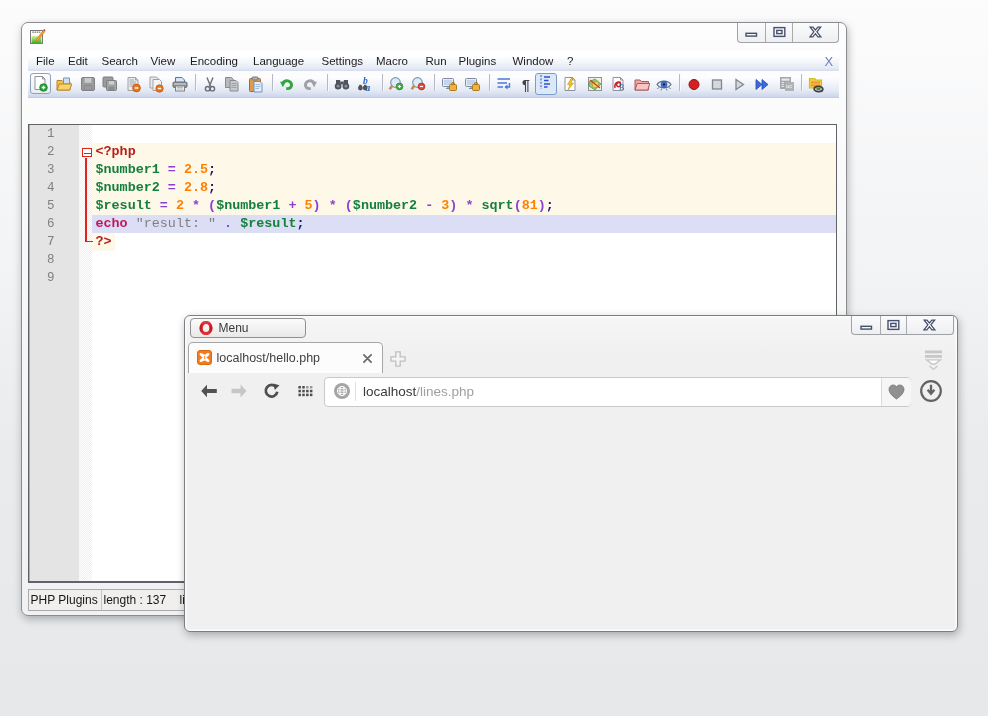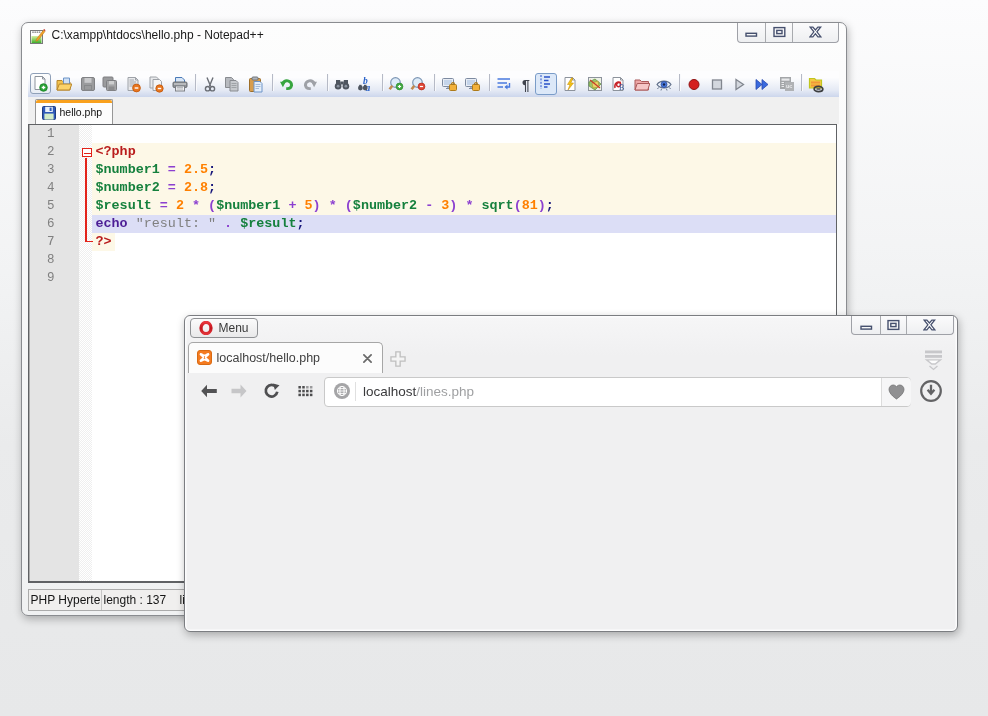--- a/index.html
+++ b/index.html
@@ -38,30 +38,30 @@
   #foldm{left:50px;top:0;width:13px;height:100%;
       background-image:linear-gradient(45deg,#efefef 25%,transparent 25%,transparent 75%,#efefef 75%),
                        linear-gradient(45deg,#efefef 25%,transparent 25%,transparent 75%,#efefef 75%);
       background-size:2px 2px;background-position:0 0,1px 1px;background-color:#fff;}
   #txt{left:63px;top:0;width:744.5px;height:100%;background:#fff;}
   .cream{position:absolute;left:0;width:100%;background:#fdf8e7;}
   .lav{position:absolute;left:0;width:100%;background:#dcdef6;}
   .cl{position:absolute;left:4px;font-family:"Liberation Mono",monospace;font-size:13.4px;
       line-height:18px;font-weight:bold;white-space:pre;}
   .red{color:#b91c1c;} .var{color:#15803d;} .op{color:#8c40d0;} .num{color:#ff8000;}
-  .kw{color:#4c1d95;} .str{color:#808080;font-weight:normal;} .pn{color:#16167a;}
+  .kw{color:#be185d;} .str{color:#808080;font-weight:normal;} .pn{color:#16167a;}
   
   #npstatus{left:6px;top:566px;width:809px;height:20px;background:#f0efee;border:1px solid #ababab;}
   #npstatus span{position:absolute;top:3px;font-size:12px;color:#151515;white-space:pre;}
   
   #op{left:184px;top:315px;width:772px;height:315px;border:1.5px solid #7b7d81;
       border-radius:6px;background:linear-gradient(#f6f6f7,#f0f0f1 40px,#f0f0f1);
       box-shadow:1px 3px 9px rgba(0,0,0,0.28), inset 0 0 0 1.5px #fcfcfd;}
   #menubtn{left:4.5px;top:2px;width:66px;height:17.5px;border:1px solid #8f9194;border-radius:4px;
-      background:linear-gradient(#fbfbfb,#e9e9ea);}
+      background:linear-gradient(#fbfbfb,#e9e9ea);padding-left:48px;}
   #optab{left:2.5px;top:26px;width:193px;height:30px;background:#fcfcfc;border:1px solid #a6a6a6;
       border-bottom:none;border-radius:5px 5px 0 0;}
   #optoolbar{left:0px;top:56px;width:767px;height:38px;}
   #urlbox{left:139px;top:60.5px;width:585px;height:28px;background:#fff;border:1px solid #c9c9c9;border-radius:4px;}
   #opcontent{left:4px;top:94px;width:762px;height:215px;background:#fff;border:1px solid #a2a2a2;border-top-color:#c2c2c2;}
   #opcontent .res{position:absolute;left:7.5px;top:9.5px;font-family:"Liberation Serif",serif;
       font-size:16px;color:#000;}
 </style>
 </head>
 <body>
@@ -77,41 +77,55 @@
         </linearGradient>
       <rect x="1.5" y="7" width="10" height="7" fill="url(#grn)"></rect>
       <circle cx="3" cy="3.2" r="0.9" fill="#999"></circle>
         <circle cx="5.2" cy="3.2" r="0.9" fill="#999"></circle>
         <circle cx="7.4" cy="3.2" r="0.9" fill="#999"></circle>
         <circle cx="9.6" cy="3.2" r="0.9" fill="#999"></circle>
       <path d="M13.5 1 L15 2.5 L8 11.5 L5.8 12.3 L6.5 10Z" fill="#f0a028" stroke="#b87818" stroke-width="0.5"></path>
       <path d="M13.3 0.8 L14.2 0 L15.5 1.3 L14.8 2.2Z" fill="#c03028"></path>
     </svg>
   </div>
-  <div class="abs" style="left:30px;top:5.5px;font-size:12px;color:#1a1a1a;">C:\xampp\htdocs\hello.php - Notepad++</div>
 
   <div class="cap abs" style="left:715px;top:0;width:100.5px;">
     <div class="capbtn" style="width:28px;">
         <svg width="13" height="12" viewBox="0 0 13 12">
           <rect x="1" y="7.3" width="10.5" height="2.8" fill="#f6f7f8" stroke="#46506e" stroke-width="1.4"></rect>
         </svg>
       </div>
     <div class="capbtn" style="width:27px;">
         <svg width="13" height="12" viewBox="0 0 13 12">
           <rect x="1" y="1.6" width="10.8" height="8.8" fill="none" stroke="#46506e" stroke-width="1.4"></rect>
           <rect x="3.8" y="4.4" width="5.2" height="3.2" fill="none" stroke="#46506e" stroke-width="1.4"></rect>
         </svg>
       </div>
     <div class="capbtn" style="width:46px;">
         <svg width="13" height="12" viewBox="0 0 13 12">
           <path d="M1 1 L3.9 1 L6.4 4 L8.9 1 L11.8 1 L7.9 5.8 L11.8 10.8 L8.9 10.8 L6.4 7.7 L3.9 10.8 L1 10.8 L4.9 5.8 Z" fill="#fdfdfd" stroke="#46506e" stroke-width="1.25"></path>
         </svg>
       </div>
   </div>
 
+  <div id="npmenu" class="abs">
+    <span style="left:8.5px;">File</span>
+    <span style="left:40.5px;">Edit</span>
+    <span style="left:74px;">Search</span>
+    <span style="left:123px;">View</span>
+    <span style="left:162.5px;">Encoding</span>
+    <span style="left:225.5px;">Language</span>
+    <span style="left:294px;">Settings</span>
+    <span style="left:348.5px;">Macro</span>
+    <span style="left:398px;">Run</span>
+    <span style="left:431px;">Plugins</span>
+    <span style="left:485px;">Window</span>
+    <span style="left:539.5px;">?</span>
+    <span style="left:797px;top:2.5px;color:#6f7fba;font-size:13px;">X</span>
+  </div>
 
   <div id="nptool" class="abs">
       <div class="tsep" style="left:167.5px;"></div>
       <div class="tsep" style="left:244px;"></div>
       <div class="tsep" style="left:299px;"></div>
       <div class="tsep" style="left:354px;"></div>
       <div class="tsep" style="left:406px;"></div>
       <div class="tsep" style="left:461.5px;"></div>
       <div class="tsep" style="left:651.5px;"></div>
       <div class="tsep" style="left:773px;"></div>
@@ -287,34 +301,20 @@
         </svg></div>
       <div class="ticon" style="left:780.5px;top:4.5px;"><svg width="16" height="17" viewBox="0 0 16 17">
           <path d="M1.5 2.5 L6.5 2.5 L8 4 L13.5 4 L13.5 12 L1.5 12 Z" fill="#f5c945" stroke="#c0c61e" stroke-width="1.2"></path>
           <rect x="3" y="5.5" width="9" height="2" fill="#f09638"></rect>
           <rect x="3" y="8.5" width="9" height="2" fill="#f09638"></rect>
           <ellipse cx="10.5" cy="13" rx="4.3" ry="2.6" fill="none" stroke="#3c3e40" stroke-width="1.8"></ellipse>
           <path d="M8.5 13 L12.5 13" stroke="#3c3e40" stroke-width="1.4"></path>
         </svg></div>
     </div>
 
-  <div id="nptabs" class="abs">
-    <div id="nptab">
-        <div class="stripe"></div>
-        <div class="fn">hello.php</div>
-      <div style="position:absolute;left:6px;top:6px;" id="floppy">
-        <svg width="14" height="14" viewBox="0 0 14 14">
-          <rect x="0.5" y="0.5" width="13" height="13" rx="1" fill="#2e59b8" stroke="#1f3c80"></rect>
-          <rect x="3.2" y="0.8" width="7.6" height="5.2" fill="#e8f0fa"></rect>
-          <rect x="7.6" y="1.6" width="2" height="3.4" fill="#2e59b8"></rect>
-          <rect x="2.4" y="7.6" width="9.2" height="6" fill="#d2ecc8"></rect>
-        </svg>
-      </div>
-    </div>
-  </div>
 
   <div id="nped" class="abs">
     <div id="gutter" class="abs">
       <div class="ln" style="top:0;">1</div>
       <div class="ln" style="top:18px;">2</div>
       <div class="ln" style="top:36px;">3</div>
       <div class="ln" style="top:54px;">4</div>
       <div class="ln" style="top:72px;">5</div>
       <div class="ln" style="top:90px;">6</div>
       <div class="ln" style="top:108px;">7</div>
@@ -333,21 +333,21 @@
       <div class="cl" style="top:90px;"><span class="kw">echo</span> <span class="str">"result: "</span> <span class="op">.</span> <span class="var">$result</span><span class="pn">;</span></div>
       <div class="cl" style="top:108px;"><span class="red">?&gt;</span></div>
     </div>
     <div class="abs" style="left:53.5px;top:22.5px;width:7.5px;height:7.5px;background:#fff;border:1.5px solid #e3231a;"></div>
     <div class="abs" style="left:55.5px;top:27.5px;width:6.5px;height:1.5px;background:#e3231a;"></div>
     <div class="abs" style="left:56.5px;top:33px;width:1.5px;height:84px;background:#e3231a;"></div>
     <div class="abs" style="left:56.5px;top:115.5px;width:7.5px;height:1.5px;background:#e3231a;"></div>
   </div>
 
   <div id="npstatus" class="abs">
-    <span style="left:2px;">PHP Hyperte</span>
+    <span style="left:2px;">PHP Plugins</span>
     <span style="left:75px;">length : 137    lines : 9</span>
     <div style="position:absolute;left:72px;top:0;width:1px;height:100%;background:#c6c6c6;"></div>
   </div>
 </div>
 
 <div id="op" class="abs">
   <div id="menubtn" class="abs">
     <svg width="14" height="14" viewBox="0 0 14 14" style="position:absolute;left:8px;top:2px;">
       <linearGradient id="ored" x1="0" y1="0" x2="0" y2="1">
           <stop offset="0" stop-color="#e8353c"></stop>

